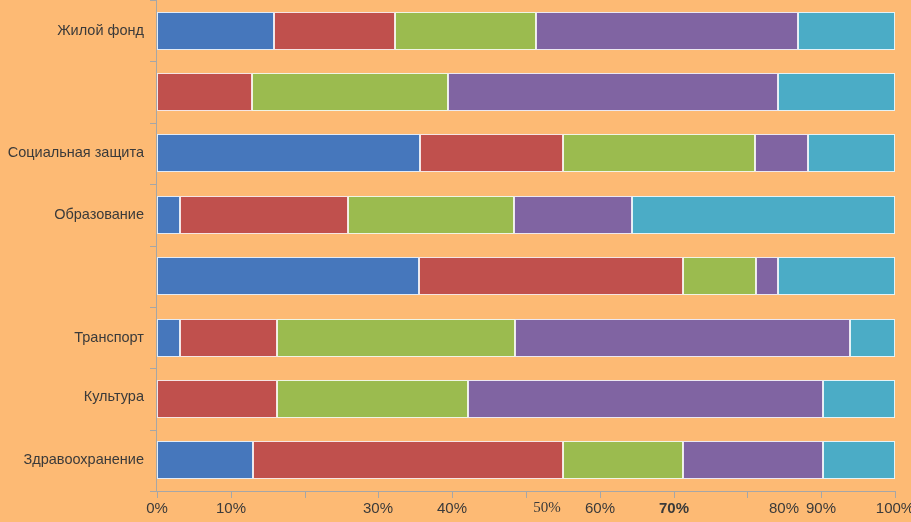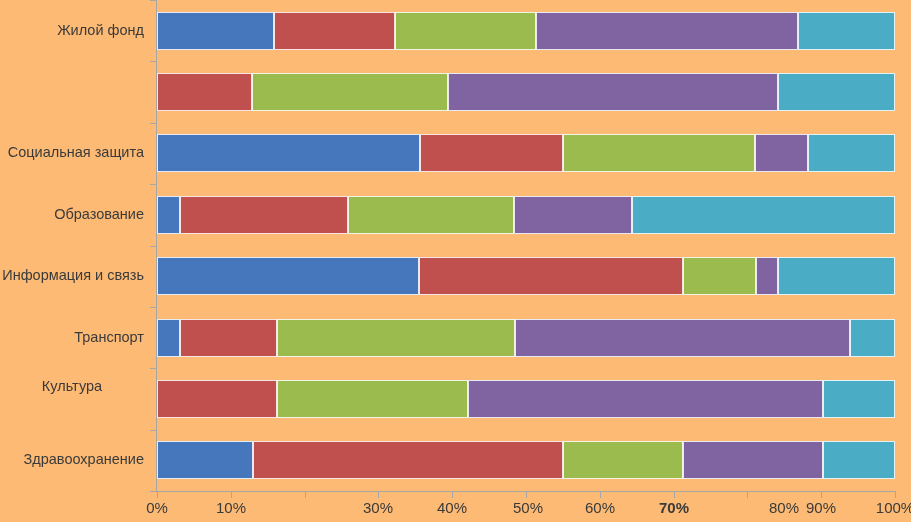--- a/index.html
+++ b/index.html
@@ -105,23 +105,22 @@
 </style>
 </head>
 <body>
 
 <div id="chart-root">
 
   <div id="category-axis">
       <div class="cat-label" style="top: 22.6875px;">Жилой фонд</div>
       <div class="cat-label" style="top: 145.438px;">Социальная защита</div>
       <div class="cat-label" style="top: 206.812px;">Образование</div>
-      <div class="cat-label" style="top: 268.188px;">Информация и связь</div>
       <div class="cat-label" style="top: 329.562px;">Транспорт</div>
-      <div class="cat-label" style="top: 379px; text-align: center;">Культура</div>
+      <div class="cat-label" style="top: 389px;">Культура</div>
       <div class="cat-label" style="top: 452.312px; margin-left: 38px;">Здравоохранение</div>
     </div>
 
   <div id="plot-area">
       <div class="bar-row" style="top: 11.6875px;">
         <div class="seg" title="Жилой фонд — series-1: 15.9%" style="left: 0px; width: 117.342px; background: rgb(70, 119, 188);"></div>
         <div class="seg" title="Жилой фонд — series-2: 16.4%" style="left: 117.342px; width: 121.032px; background: rgb(192, 80, 77);"></div>
         <div class="seg" title="Жилой фонд — series-3: 19%" style="left: 238.374px; width: 140.22px; background: rgb(155, 187, 79);"></div>
         <div class="seg" title="Жилой фонд — series-4: 35.6%" style="left: 378.594px; width: 262.728px; background: rgb(128, 100, 162);"></div>
         <div class="seg" title="Жилой фонд — series-5: 13.1%" style="left: 641.322px; width: 96.678px; background: rgb(75, 172, 198);"></div>
@@ -192,21 +191,21 @@
       <div class="x-label" style="left: 157px;">0%</div>
       <div class="x-tick" style="left: 231px;"></div>
       <div class="x-label" style="left: 231px;">10%</div>
       <div class="x-tick" style="left: 305px;"></div>
       <div class="x-label" style="left: 317px; margin-top: 22px;">20%</div>
       <div class="x-tick" style="left: 378px;"></div>
       <div class="x-label" style="left: 378px;">30%</div>
       <div class="x-tick" style="left: 452px;"></div>
       <div class="x-label" style="left: 452px;">40%</div>
       <div class="x-tick" style="left: 526px;"></div>
-      <div class="x-label" style="left: 528px;">50%</div>
+      <div class="x-label" style="left: 547px; font-family: Liberation Serif, serif;">50%</div>
       <div class="x-tick" style="left: 600px;"></div>
       <div class="x-label" style="left: 600px;">60%</div>
       <div class="x-tick" style="left: 674px;"></div>
       <div class="x-label" style="left: 674px; font-weight: bold;">70%</div>
       <div class="x-tick" style="left: 747px;"></div>
       <div class="x-label" style="left: 784px;">80%</div>
       <div class="x-tick" style="left: 821px;"></div>
       <div class="x-label" style="left: 821px;">90%</div>
       <div class="x-tick" style="left: 895px;"></div>
       <div class="x-label" style="left: 895px;">100%</div>

